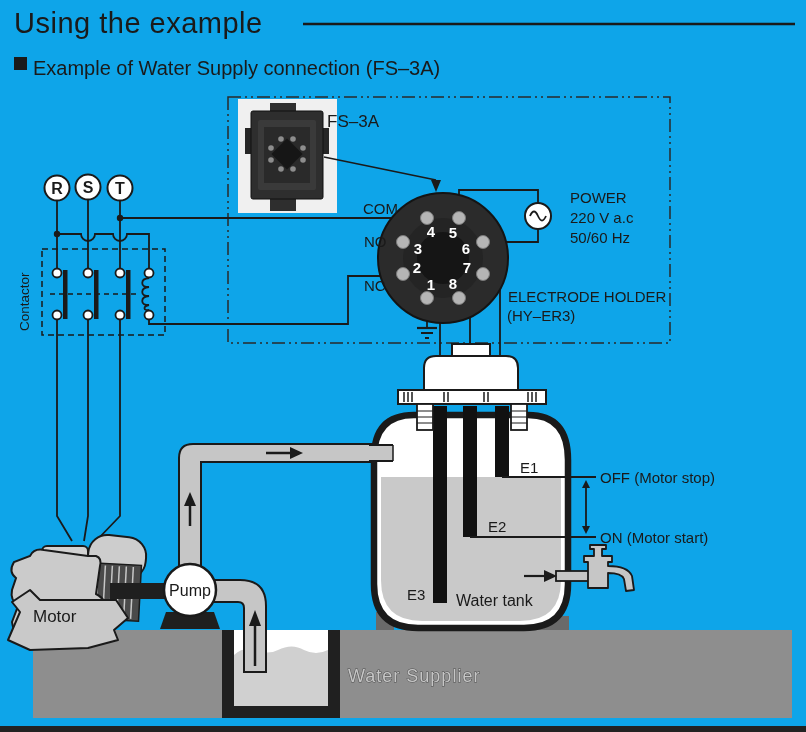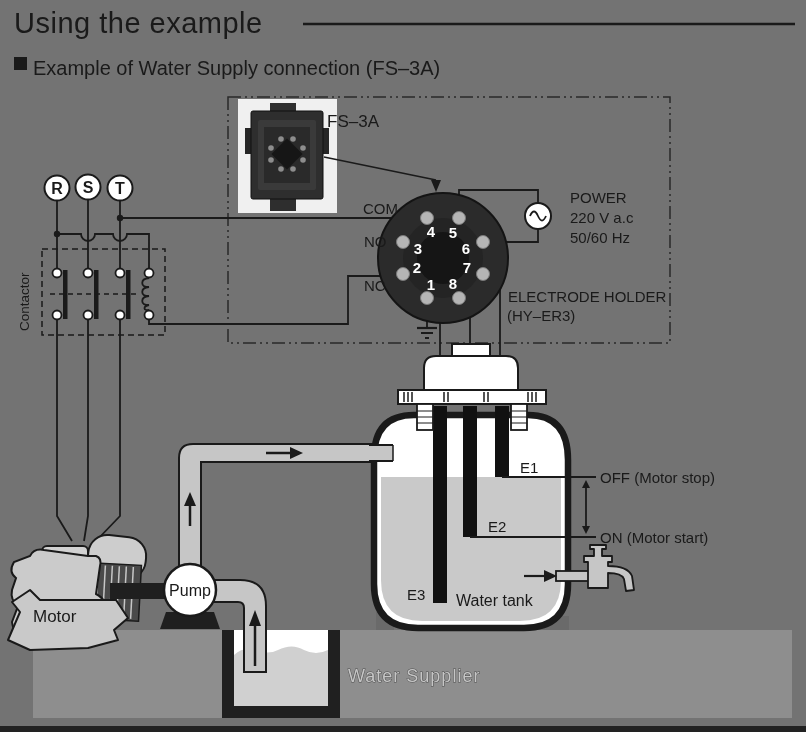--- a/index.html
+++ b/index.html
@@ -1,16 +1,16 @@
 <!DOCTYPE html>
 <html><head>
 <meta charset="utf-8">
 <style>
   html,body{margin:0;padding:0;background:#ffffff;}
-  #page{position:relative;width:806px;height:732px;background:#737373;overflow:hidden;
+  #page{position:relative;width:806px;height:732px;background:#0ea5e9;overflow:hidden;
         font-family:"Liberation Sans",sans-serif;}
   svg{position:absolute;left:0;top:0;}
   svg text{font-family:"Liberation Sans",sans-serif;fill:#1a1a1a;}
   .t-title{font-size:29px;font-weight:500;letter-spacing:0.5px;}
   .t-sub{font-size:20px;}
   .t-lab{font-size:15px;}
   .t-lab16{font-size:16px;}
   .t-lab17{font-size:17px;}
   .t-pin{font-size:15px;font-weight:bold;fill:#ffffff;}
   .t-phase{font-size:16px;font-weight:600;}

